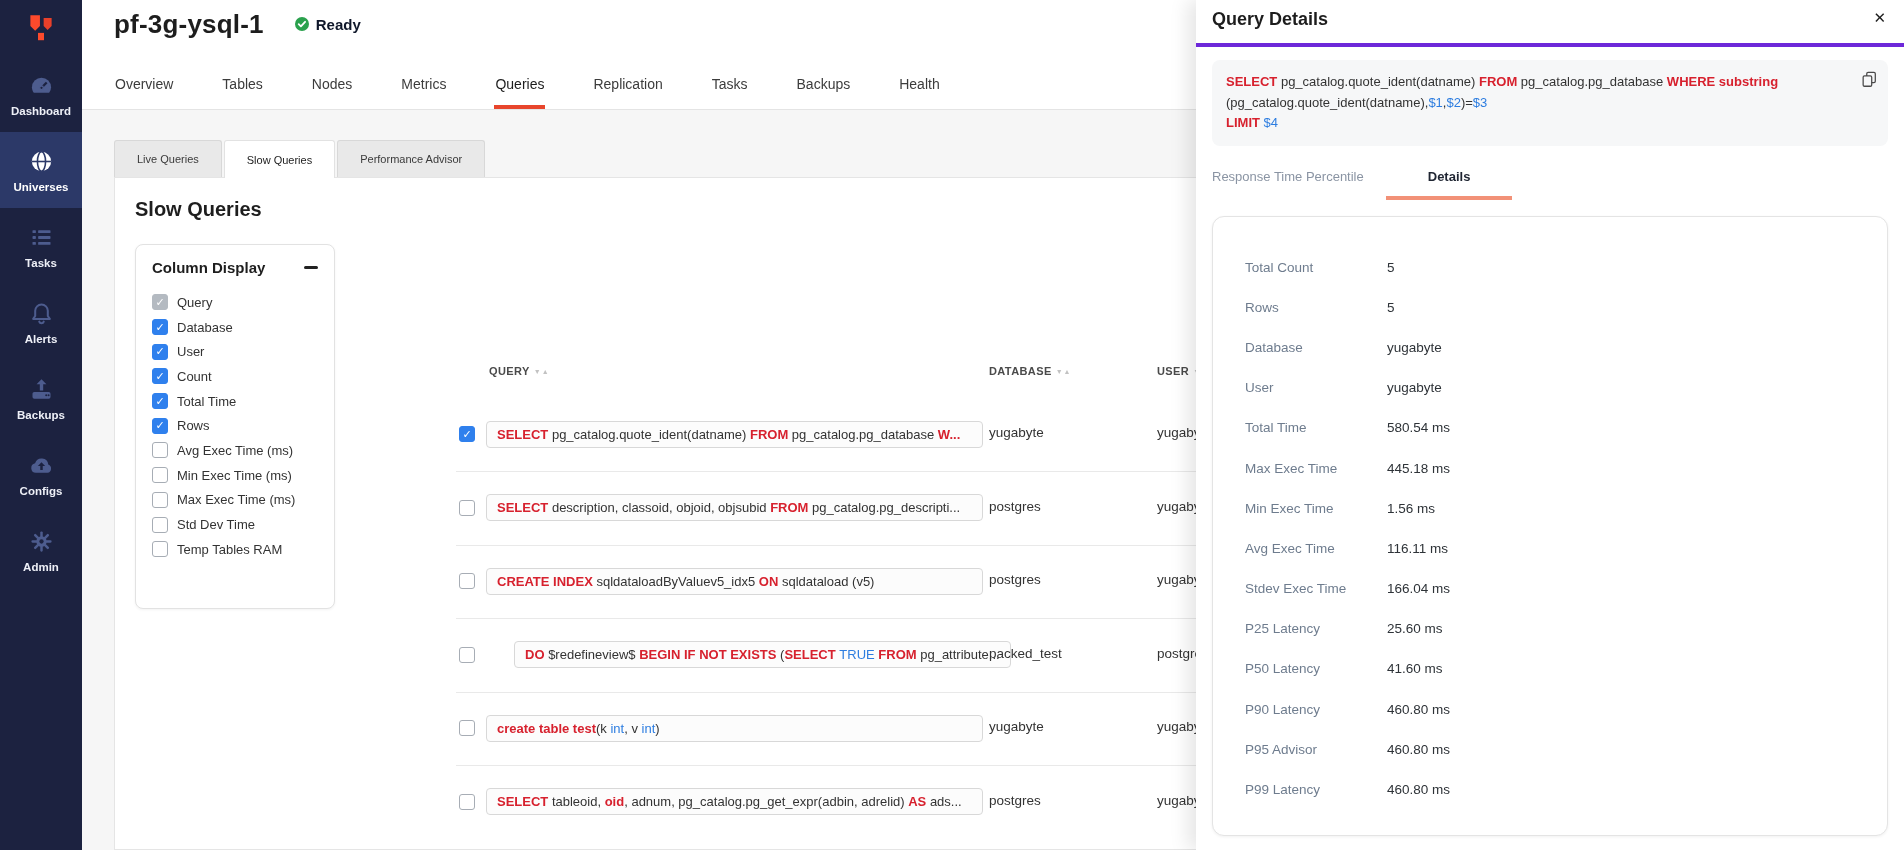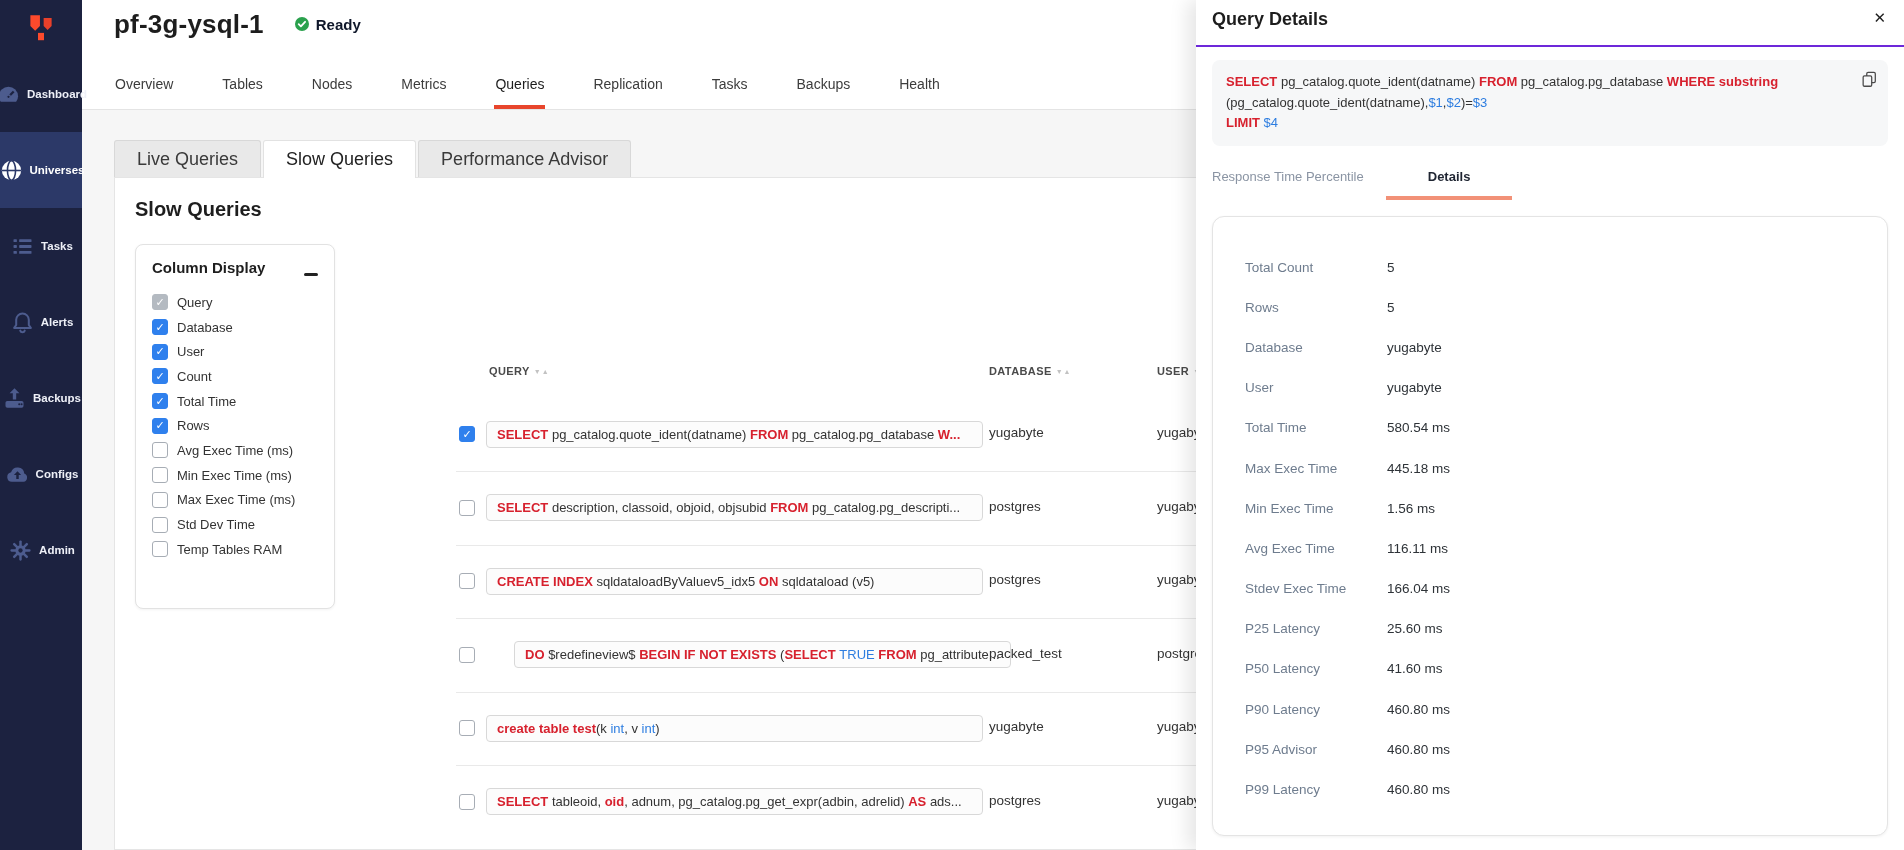--- a/index.html
+++ b/index.html
@@ -3,46 +3,46 @@
 <meta charset="utf-8">
 <style>
   *{margin:0;padding:0;box-sizing:border-box}
   html,body{width:1904px;height:850px;overflow:hidden}
   body{font-family:"Liberation Sans","DejaVu Sans",sans-serif;background:#f6f6f6;color:#333}
   .app{position:relative;width:1904px;height:850px;overflow:hidden;background:#f6f6f6}
 
   
   .sidebar{position:absolute;left:0;top:0;width:82px;height:850px;background:#1c2240;z-index:6}
   .logo{height:56px;display:flex;align-items:center;justify-content:center}
-  .side-item{height:76px;display:flex;flex-direction:row;align-items:center;justify-content:center;gap:5px;cursor:pointer}
+  .side-item{height:76px;display:flex;flex-direction:column;align-items:center;justify-content:center;gap:5px;cursor:pointer}
   .side-item.active{background:#2c3968}
   .side-label{font-size:11.5px;color:#eef0f7;font-weight:600}
   .side-item.active .side-label{color:#fff}
   .side-icon{height:28px;display:flex;align-items:center;justify-content:center}
 
   
   .main{position:absolute;left:82px;top:0;width:1114px;height:850px;overflow:hidden;background:#f6f6f6}
   .hdr{position:absolute;left:0;top:0;right:0;height:110px;background:#fff;border-bottom:1px solid #e4e4e4}
   .title-row{display:flex;align-items:center;gap:30px;padding:9px 0 0 32px}
   .uni-title{font-size:26px;font-weight:700;color:#1d1d1d;letter-spacing:.2px}
   .badge{display:flex;gap:6px;font-size:15px;font-weight:700;color:#0f172a}
   .nav-tabs{position:absolute;left:32px;bottom:0;display:flex;gap:47px}
   .nav-tab{font-size:14px;color:#3c3c3c;padding:10px 1px 13px;border-bottom:4px solid transparent;cursor:pointer}
   .nav-tab.active{color:#1d1d1d;border-bottom-color:#e8452c}
 
   .subtabs{position:absolute;left:32px;top:140px;display:flex;gap:2px;z-index:2}
-  .subtab{height:37px;padding:6px 22px;display:flex;align-items:center;font-size:18px;color:#3a3a3a;background:#e9e9e9;border:1px solid #d8d8d8;border-bottom:none;border-radius:3px 3px 0 0;cursor:pointer}
+  .subtab{height:37px;padding:6px 22px;display:flex;align-items:center;font-size:11px;color:#3a3a3a;background:#e9e9e9;border:1px solid #d8d8d8;border-bottom:none;border-radius:3px 3px 0 0;cursor:pointer}
   .subtab.active{background:#fff;border-color:#e2e2e2;height:38px;margin-bottom:-1px;color:#222}
 
   .panel{position:absolute;left:32px;top:177px;right:0;height:673px;background:#fff;border:1px solid #e5e5e5;border-right:none;overflow:hidden}
   .page-title{position:absolute;left:20px;top:20px;font-size:20px;font-weight:700;color:#1e1e1e}
 
   
   .col-card{position:absolute;left:20px;top:66px;width:200px;height:365px;background:#fff;border:1px solid #e2e2e2;border-radius:8px;box-shadow:0 1px 3px rgba(0,0,0,.05);padding:14px 16px}
-  .col-card-head{display:flex;align-items:flex-end;justify-content:space-between}
+  .col-card-head{display:flex;align-items:center;justify-content:space-between}
   .col-card-title{font-size:15px;font-weight:700;color:#1e1e1e}
   .minus-btn{width:14px;height:3px;background:#222;border-radius:2px;cursor:pointer}
   .col-opts{margin-top:14px;display:flex;flex-direction:column}
   .col-opt{height:24.7px;display:flex;align-items:center;gap:9px;cursor:pointer}
   .col-opt-label{font-size:13px;color:#333}
 
   .cb{width:16px;height:16px;flex:0 0 16px;border-radius:3px;border:1.5px solid #a7adb5;background:#fff;display:flex;align-items:center;justify-content:center;font-size:11px;font-weight:700;color:#fff;cursor:pointer}
   .cb.checked{background:#2f80ed;border-color:#2f80ed}
   .cb.checked.disabled{background:#b4bac1;border-color:#b4bac1}
 
@@ -54,21 +54,21 @@
   .row-cb{position:absolute;left:344px}
   .pill{position:absolute;left:371px;width:497px;height:27px;background:#fcfcfc;border:1px solid #d8d8d8;border-radius:4px;padding:4px 10px;font-size:13px;line-height:18px;white-space:nowrap;overflow:hidden;cursor:pointer}
   .cell-txt{position:absolute;font-size:13.5px;color:#333;white-space:nowrap}
   .row-sep{position:absolute;left:341px;right:0;height:1px;background:#e9e9e9}
   .tok-kw{color:#d7212e;font-weight:700}
   .tok-tx{color:#333}
   .tok-pr{color:#2d7de0}
 
   
   .details{position:absolute;left:1196px;top:0;width:708px;height:850px;background:#fff;box-shadow:-8px 0 18px rgba(0,0,0,.10);z-index:8}
-  .det-head{position:relative;height:47px;border-bottom:2px solid #6d28d9}
+  .det-head{position:relative;height:47px;border-bottom:4px solid #6d28d9}
   .det-title{position:absolute;left:16px;top:9px;font-size:18px;font-weight:700;color:#1d1d1d}
   .det-close{position:absolute;right:18px;top:9px;font-size:15px;font-weight:700;color:#1d1d1d;cursor:pointer}
   .sql-box{position:absolute;left:16px;right:16px;top:60px;min-height:82px;background:#f6f7f8;border-radius:8px;padding:12px 44px 12px 14px;font-size:13px;line-height:1.58}
   .copy-btn{position:absolute;right:10px;top:10px;cursor:pointer}
   .det-tabs{position:absolute;left:16px;top:158px;display:flex}
   .det-tab{font-size:13px;color:#8a94a3;padding:11px 42px 12px;border-bottom:4px solid transparent;cursor:pointer;white-space:nowrap}
   .det-tab:first-child{padding-left:0;padding-right:22px}
   .det-tab.active{color:#1f2532;font-weight:700;border-bottom-color:#f29177}
   .det-card{position:absolute;left:16px;right:16px;top:216px;height:620px;background:#fff;border:1px solid #e4e4e4;border-radius:12px;box-shadow:0 1px 3px rgba(0,0,0,.06);padding:30px 0 0}
   .metric-row{height:40.2px;display:flex;align-items:center;padding-left:32px}

